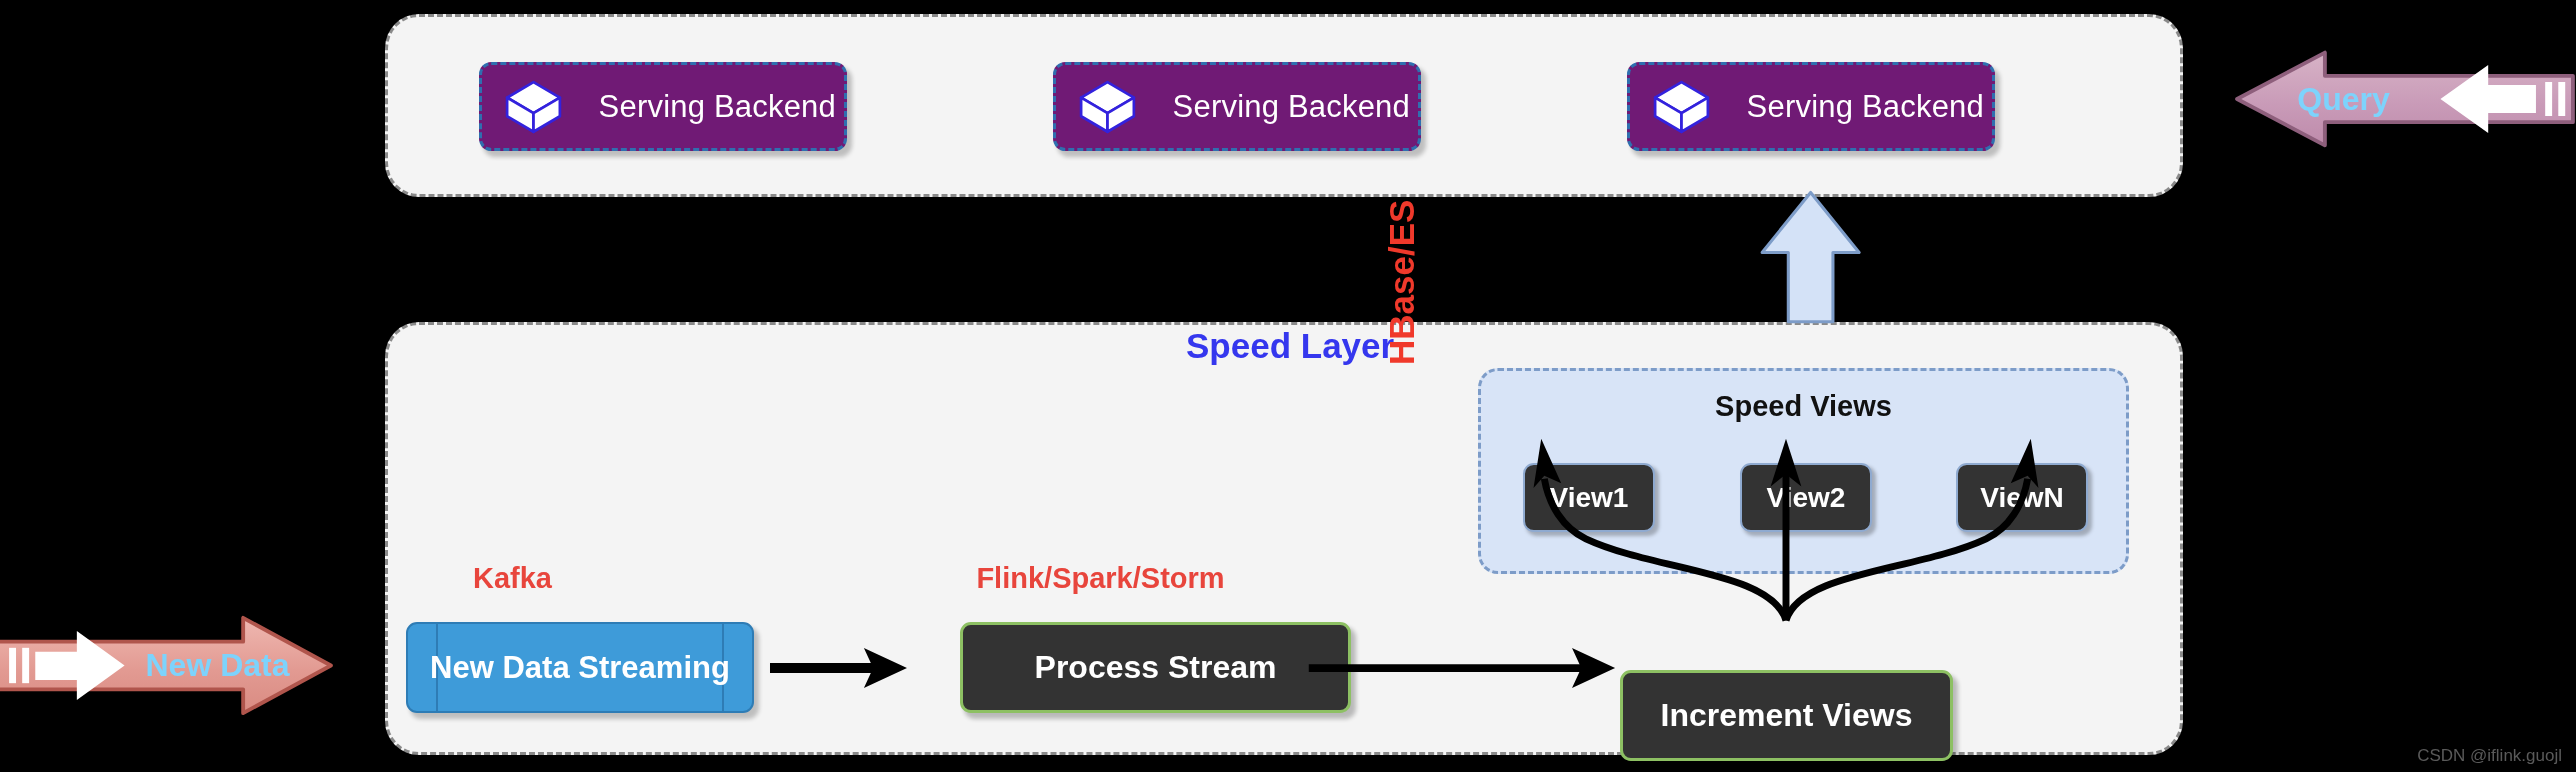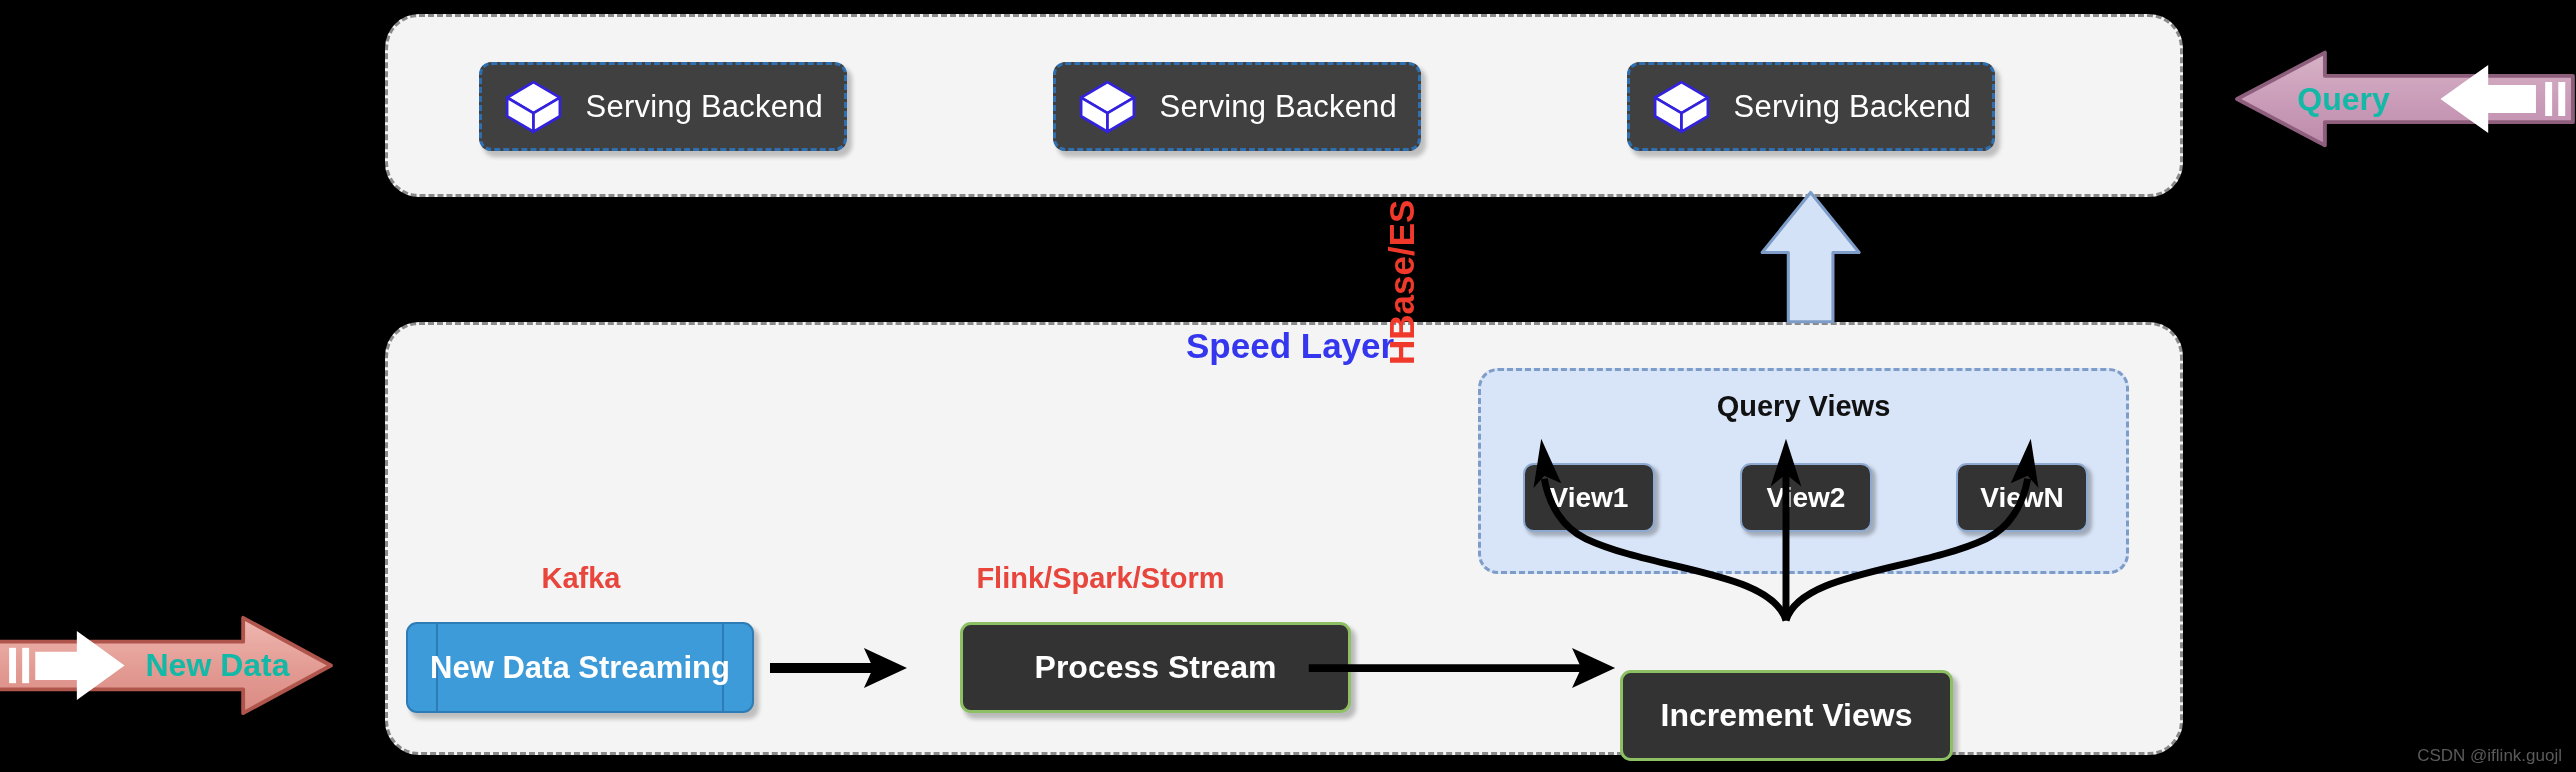--- a/index.html
+++ b/index.html
@@ -21,26 +21,26 @@
   }
   #serving-layer { left: 385px; top: 14px; width: 1798px; height: 183px; }
   #speed-layer   { left: 385px; top: 322px; width: 1798px; height: 433px; }
 
   
   .serving-card {
     position: absolute;
     top: 62px;
     width: 368px;
     height: 89px;
-    background: #404040;
+    background: #701a75;
     border: 3.1px dashed #2F6FAF;
     border-radius: 12.3px;
     display: flex;
     align-items: center;
-    gap: 23px;
+    gap: 36px;
     padding-left: 21.6px;
     box-shadow: 4.6px 5.4px 4.6px rgba(0,0,0,0.22);
   }
   #serving-card-1 { left: 479px; }
   #serving-card-2 { left: 1053px; }
   #serving-card-3 { left: 1627px; }
   .serving-card .label {
     color: #FFFFFF;
     font-size: 31px;
     font-weight: 400;
@@ -54,21 +54,21 @@
     position: absolute;
     display: flex;
     align-items: center;
     justify-content: center;
   }
   #query-arrow  { left: 2234px; top: 48px;  width: 342px; height: 102px; }
   #newdata-arrow{ left: -14px;  top: 614px; width: 348px; height: 103px; }
   .block-arrow svg { position: absolute; inset: 0; width: 100%; height: 100%; }
   .block-arrow .atext {
     position: relative;
-    color: #14b8a6;
+    color: #7dd3fc;
     font-size: 32px;
     font-weight: bold;
     white-space: nowrap;
     z-index: 3;
   }
   #query-arrow  .atext { margin-right: 123px; }
   #newdata-arrow .atext { margin-left: 115px; }
 
   
   #speed-layer-title {
@@ -118,21 +118,21 @@
     font-size: 28px; font-weight: bold;
     box-shadow: 3.1px 3.8px 3.8px rgba(0,0,0,0.25);
   }
   #view-chip-1 { left: 42px; }
   #view-chip-2 { left: 259px; }
   #view-chip-3 { left: 475px; }
 
   
   #kafka-label {
     position: absolute; left: 473px; top: 562px;
-    width: 216px; text-align: center;
+    width: 216px; text-align: left;
     font-size: 29px; font-weight: bold; color: #E8453C;
   }
   #engine-label {
     position: absolute; left: 908px; top: 562px;
     width: 385px; text-align: center;
     font-size: 29px; font-weight: bold; color: #E8453C;
   }
 
   #kafka-box {
     position: absolute; left: 406px; top: 622px;
@@ -240,21 +240,21 @@
     </svg>
     <span class="atext">Query</span>
   </div>
 
   <div id="speed-layer" class="layer-box"></div>
 
   <div id="speed-layer-title">Speed Layer</div>
   <div id="hbase-label">HBase/ES</div>
 
   <div id="speed-views-box">
-    <div id="speed-views-title">Query Views</div>
+    <div id="speed-views-title">Speed Views</div>
     <div id="view-chip-1" class="view-chip">View1</div>
     <div id="view-chip-2" class="view-chip">View2</div>
     <div id="view-chip-3" class="view-chip">ViewN</div>
   </div>
 
   <div id="kafka-label">Kafka</div>
   <div id="engine-label">Flink/Spark/Storm</div>
 
   <div id="kafka-box">
     <span class="inner-line-l"></span>

